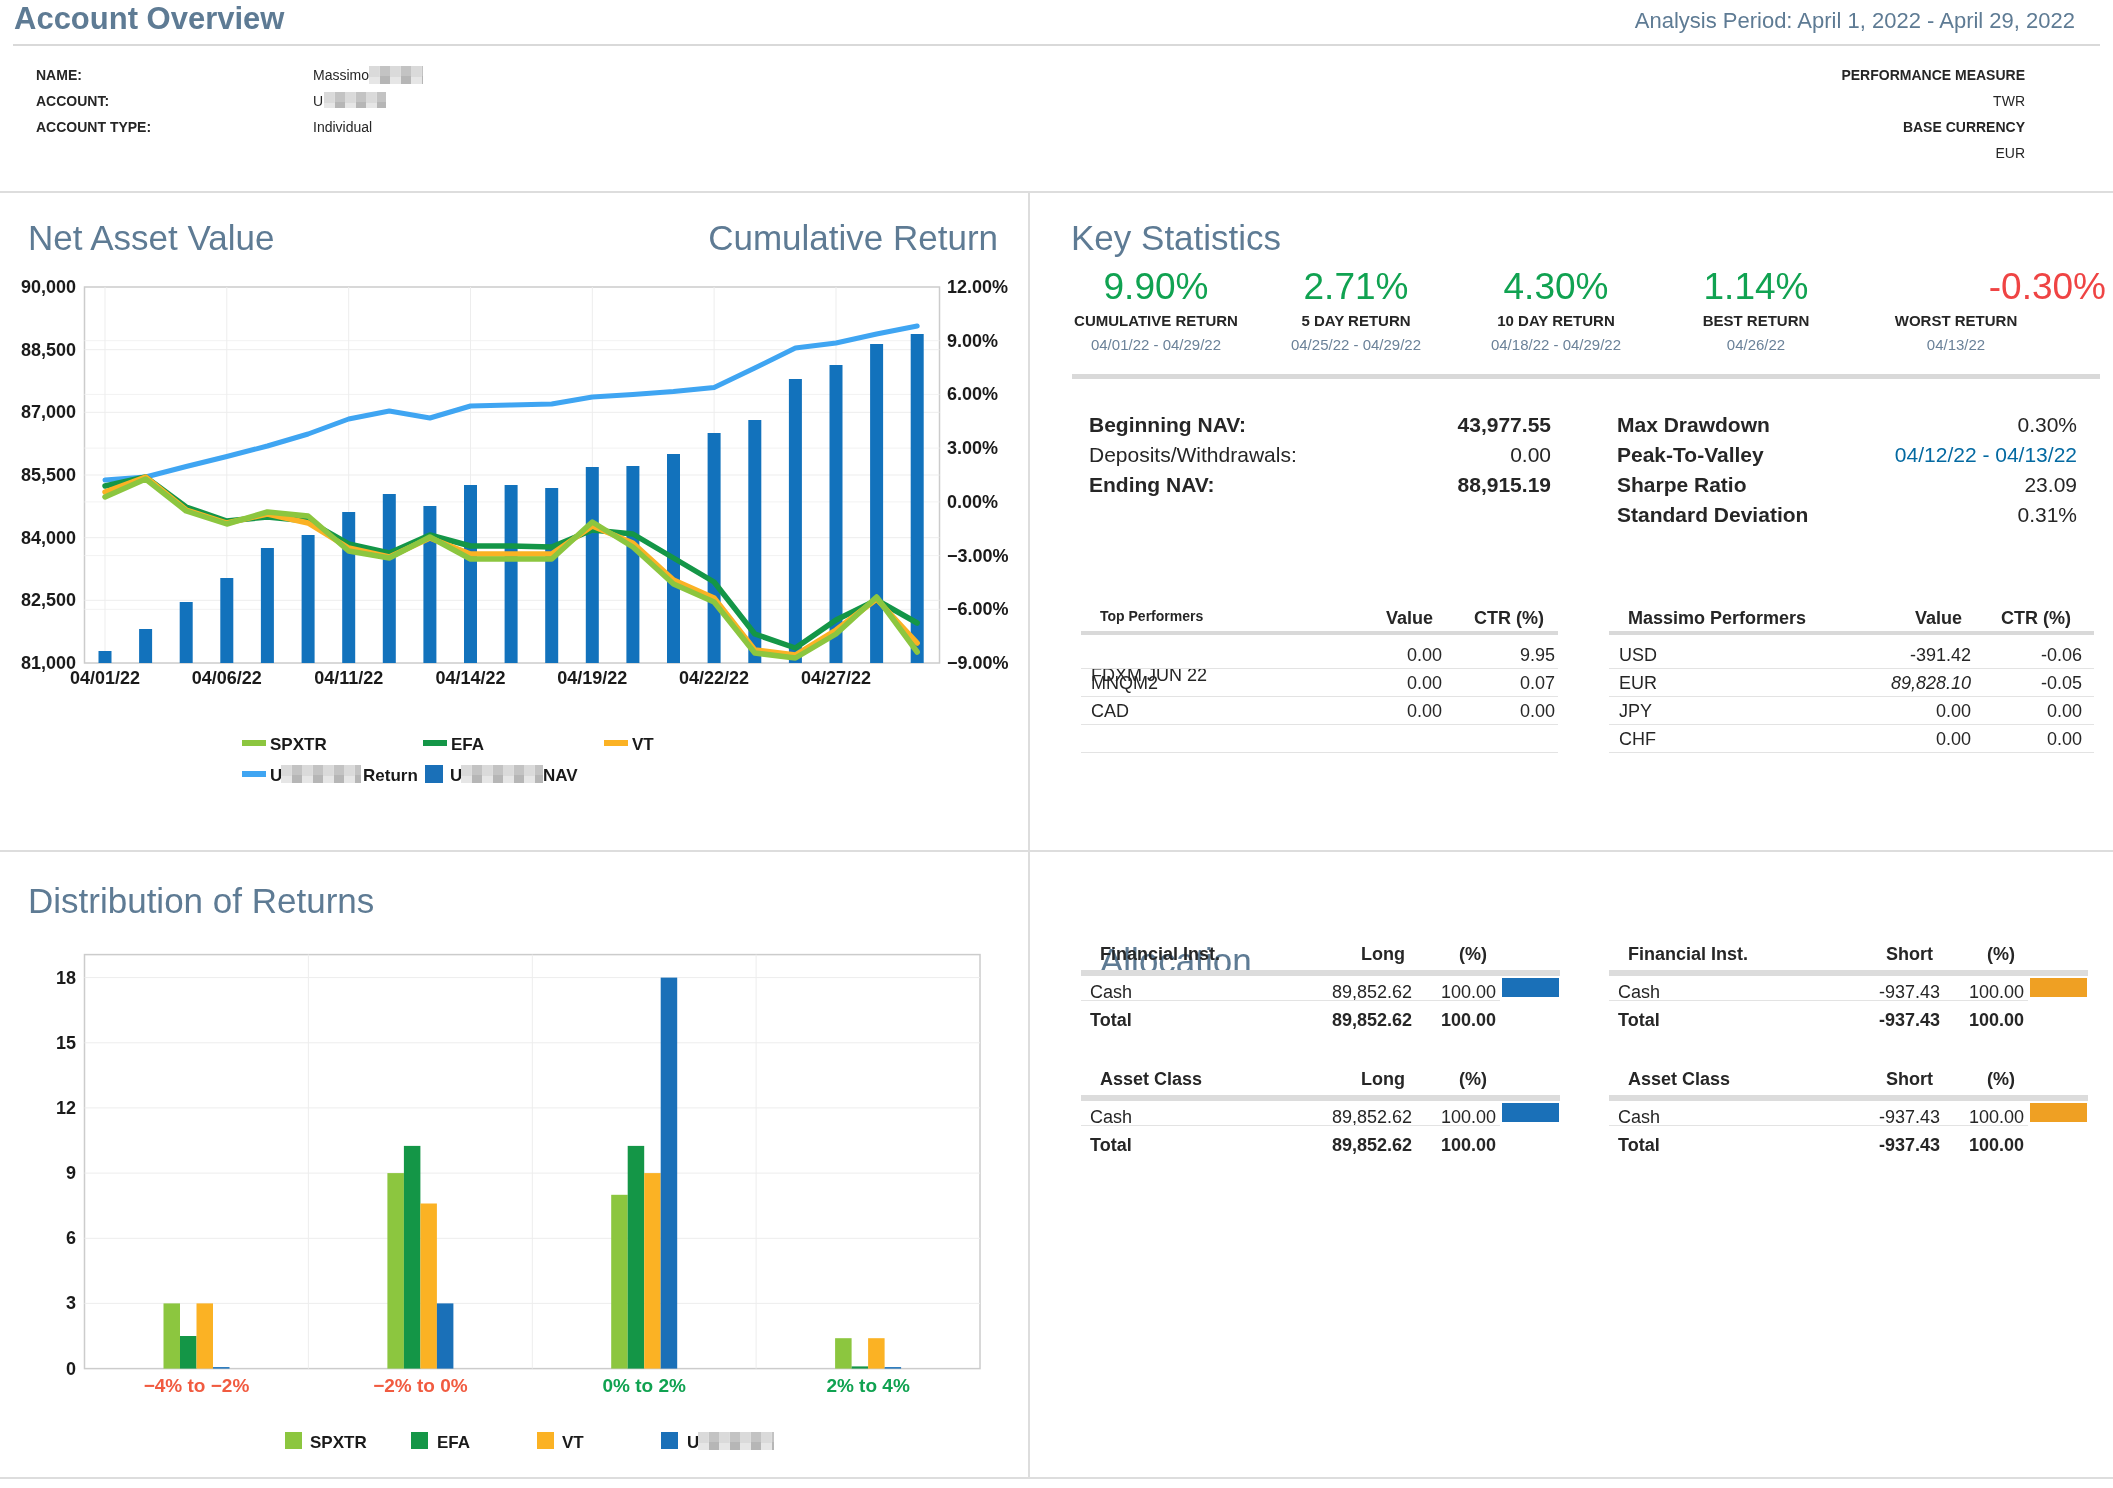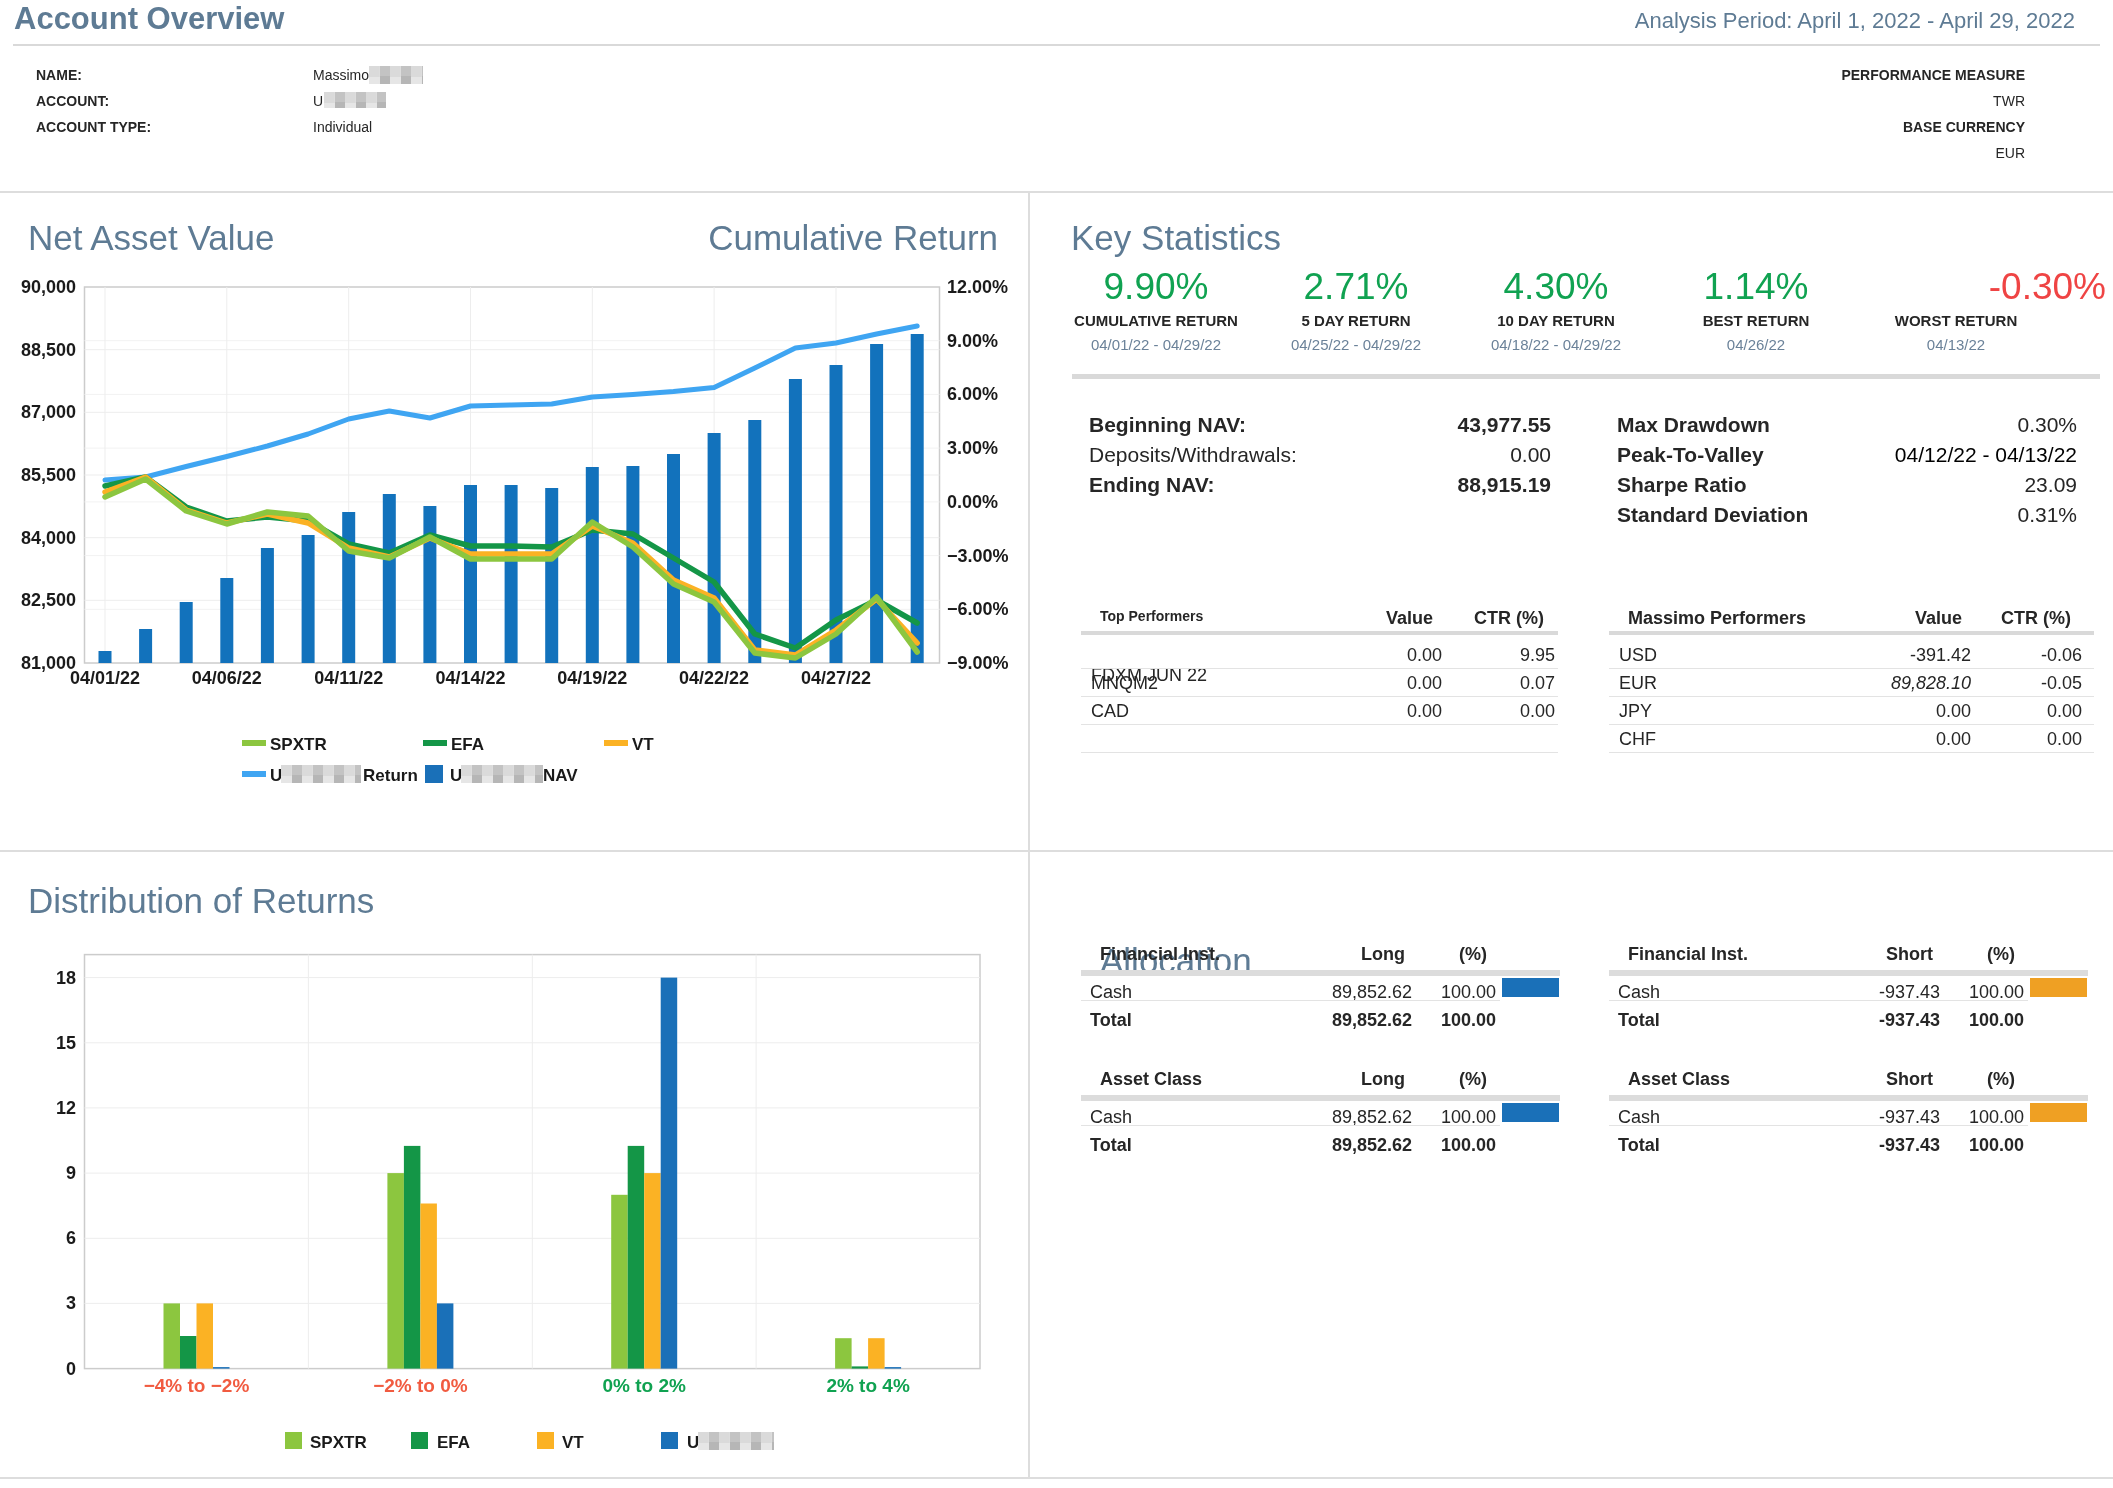--- a/index.html
+++ b/index.html
@@ -142,21 +142,21 @@
 <div class="t " style="left:1089px;top:413px;font-size:21px;font-weight:bold;color:#262626;line-height:1.18;">Beginning NAV:</div>
 <div class="t" style="left:1151px;top:413px;width:400px;text-align:right;font-size:21px;font-weight:bold;color:#262626;line-height:1.18;">43,977.55</div>
 <div class="t " style="left:1089px;top:448px;font-size:21px;color:#262626;line-height:1.18;"></div>
 <div class="t " style="left:1089px;top:443px;font-size:21px;color:#262626;line-height:1.18;">Deposits/Withdrawals:</div>
 <div class="t" style="left:1151px;top:443px;width:400px;text-align:right;font-size:21px;color:#262626;line-height:1.18;">0.00</div>
 <div class="t " style="left:1089px;top:473px;font-size:21px;font-weight:bold;color:#262626;line-height:1.18;">Ending NAV:</div>
 <div class="t" style="left:1151px;top:473px;width:400px;text-align:right;font-size:21px;font-weight:bold;color:#262626;line-height:1.18;">88,915.19</div>
 <div class="t " style="left:1617px;top:413px;font-size:21px;font-weight:bold;color:#262626;line-height:1.18;">Max Drawdown</div>
 <div class="t" style="left:1677px;top:413px;width:400px;text-align:right;font-size:21px;color:#262626;line-height:1.18;">0.30%</div>
 <div class="t " style="left:1617px;top:443px;font-size:21px;font-weight:bold;color:#262626;line-height:1.18;">Peak-To-Valley</div>
-<div class="t" style="left:1677px;top:443px;width:400px;text-align:right;font-size:21px;color:#000000;line-height:1.18;">04/12/22 - 04/13/22</div>
+<div class="t" style="left:1677px;top:443px;width:400px;text-align:right;font-size:21px;color:#0369a1;line-height:1.18;">04/12/22 - 04/13/22</div>
 <div class="t " style="left:1617px;top:473px;font-size:21px;font-weight:bold;color:#262626;line-height:1.18;">Sharpe Ratio</div>
 <div class="t" style="left:1677px;top:473px;width:400px;text-align:right;font-size:21px;color:#262626;line-height:1.18;">23.09</div>
 <div class="t " style="left:1617px;top:503px;font-size:21px;font-weight:bold;color:#262626;line-height:1.18;">Standard Deviation</div>
 <div class="t" style="left:1677px;top:503px;width:400px;text-align:right;font-size:21px;color:#262626;line-height:1.18;">0.31%</div>
 <div class="t " style="left:1100px;top:608px;font-size:14px;font-weight:bold;color:#262626;line-height:1.18;">Top Performers</div>
 <div class="t" style="left:1033px;top:608px;width:400px;text-align:right;font-size:18px;font-weight:bold;color:#262626;line-height:1.18;">Value</div>
 <div class="t" style="left:1144px;top:608px;width:400px;text-align:right;font-size:18px;font-weight:bold;color:#262626;line-height:1.18;">CTR (%)</div>
 <div class="abs" style="left:1081px;top:631px;width:477px;height:4px;background:#d9d9d9;"></div>
 <div class="t " style="left:1091px;top:645px;font-size:18px;color:#262626;line-height:1.18;margin-top:20px;">FDXM JUN 22</div>
 <div class="t" style="left:1042px;top:645px;width:400px;text-align:right;font-size:18px;color:#262626;line-height:1.18;">0.00</div>

